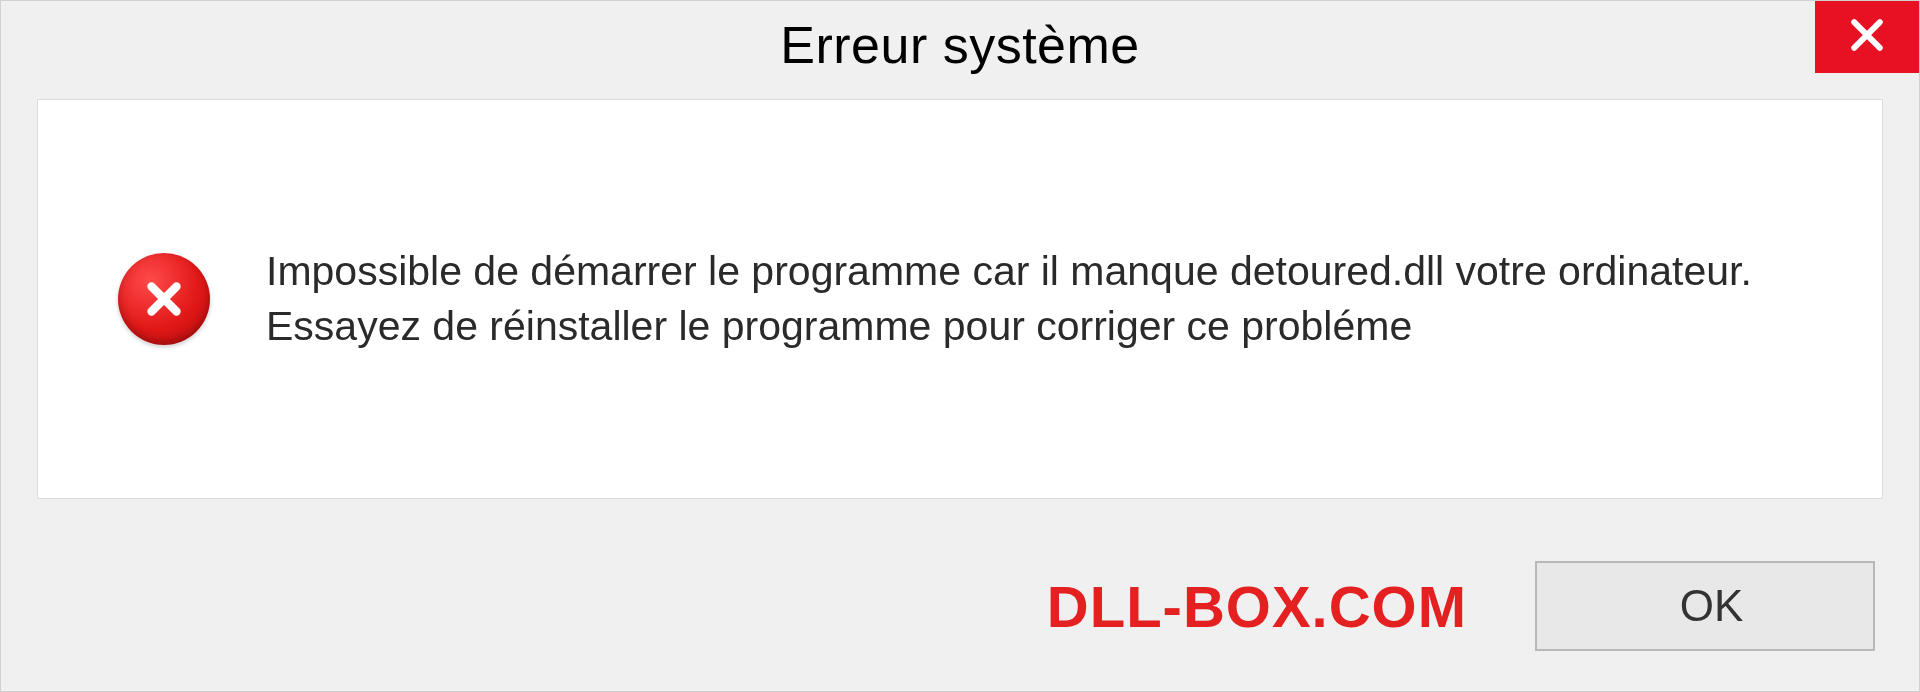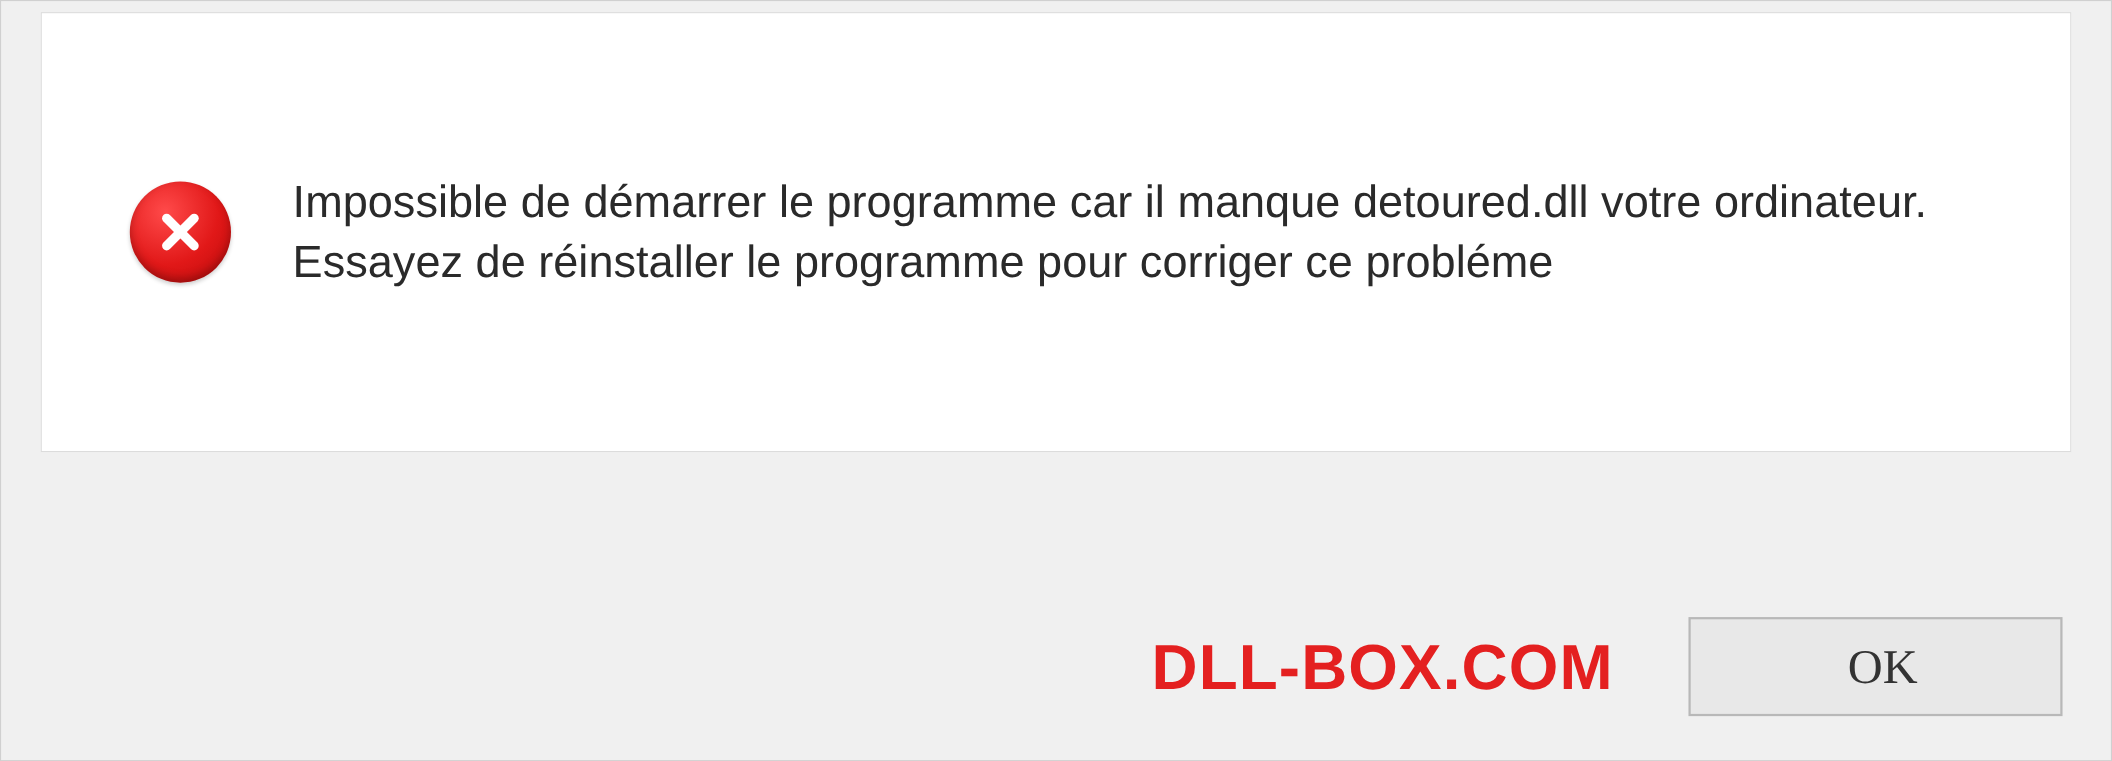--- a/index.html
+++ b/index.html
@@ -114,29 +114,40 @@
       width: 340px;
       height: 90px;
       background: #e8e8e8;
       border: 2px solid #b8b8b8;
       font-size: 44px;
       color: #333;
       display: flex;
       align-items: center;
       justify-content: center;
       cursor: pointer;
-      font-family: Liberation Serif, serif;
+      font-family: Liberation Sans, sans-serif;
       padding-left: 13px;
     }
   </style>
 </head>
 <body>
 
 <div class="dialog">
 
+  <div class="titlebar">
+    <div class="title-text">Erreur système</div>
+    <div class="close-button">
+      <span>
+        <svg viewBox="0 0 24 24" fill="none" stroke="#ffffff" stroke-width="3.2" stroke-linecap="round">
+          <line x1="5" y1="5" x2="19" y2="19"></line>
+          <line x1="19" y1="5" x2="5" y2="19"></line>
+        </svg>
+      </span>
+    </div>
+  </div>
 
   <div class="content-panel">
     <div class="error-icon-wrap">
       <div class="error-icon-circle">
         <svg viewBox="0 0 24 24" fill="none" stroke="#ffffff" stroke-width="4" stroke-linecap="round">
           <line x1="6" y1="6" x2="18" y2="18"></line>
           <line x1="18" y1="6" x2="6" y2="18"></line>
         </svg>
       </div>
     </div>

